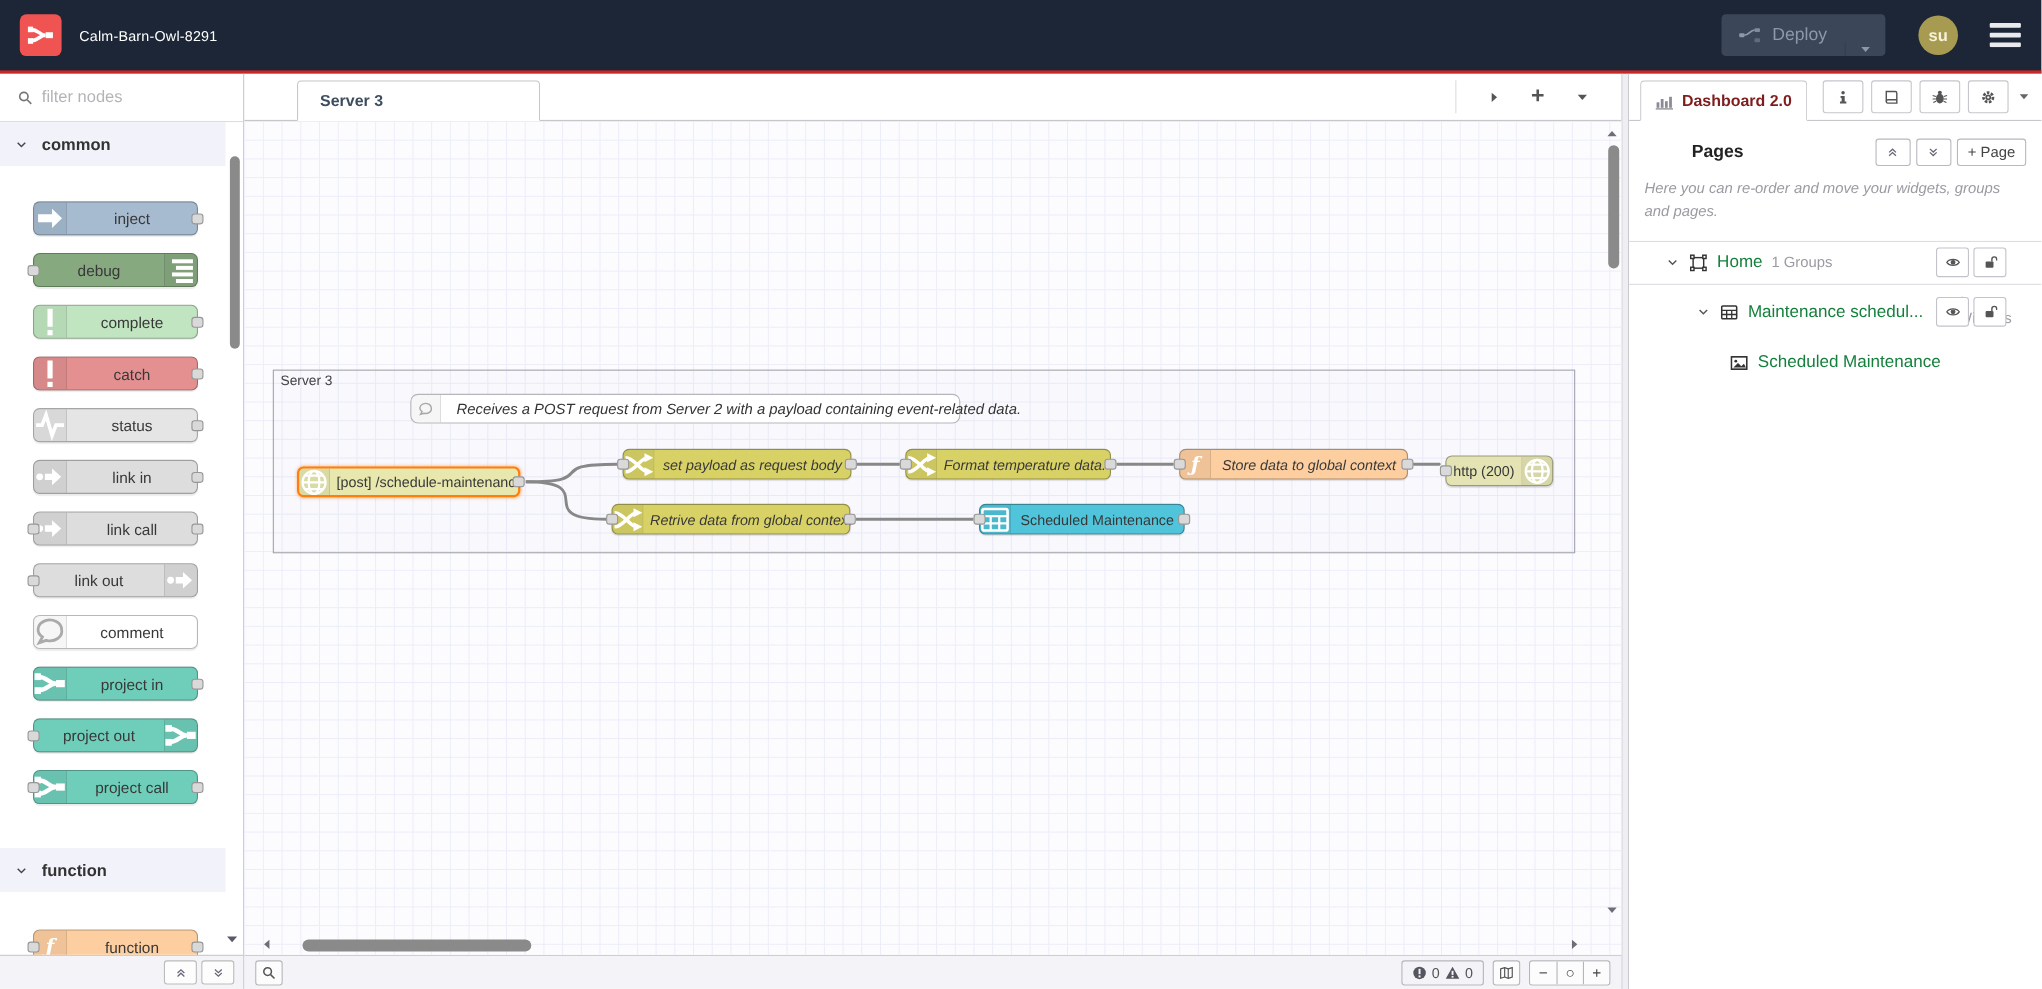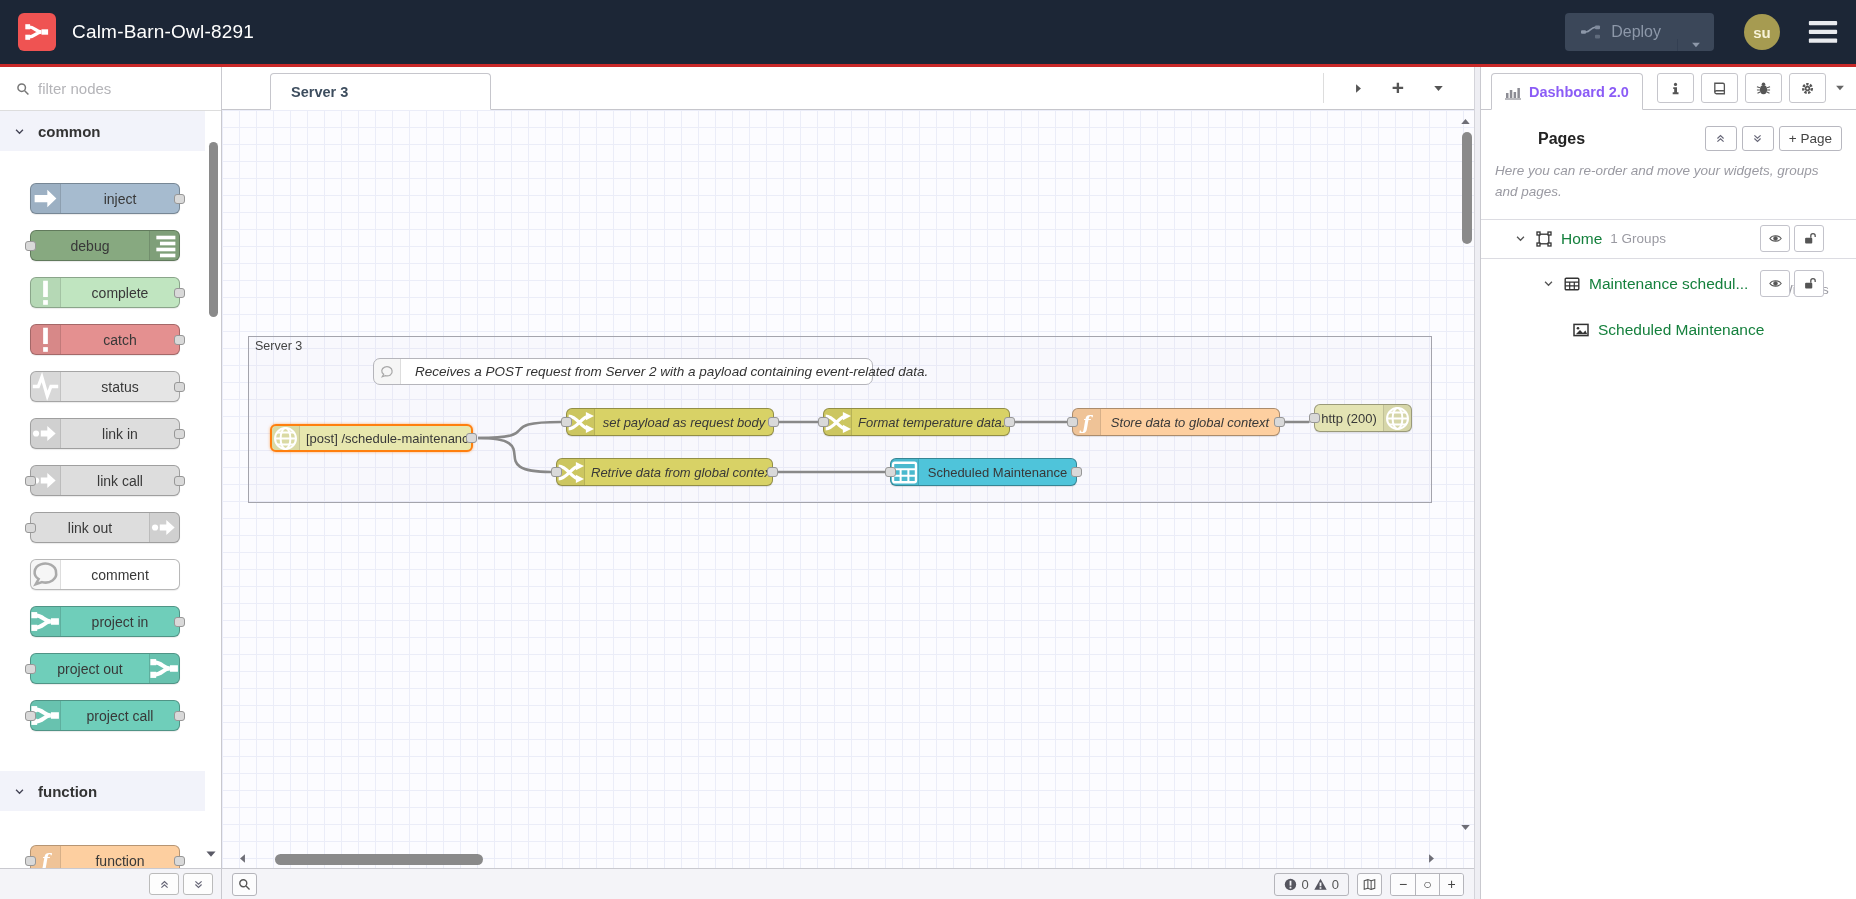--- a/index.html
+++ b/index.html
@@ -5,21 +5,21 @@
   * { margin:0; padding:0; box-sizing:border-box; }
   html,body { width:1856px; height:899px; overflow:hidden; font-family:"Liberation Sans","DejaVu Sans",sans-serif; background:#fff; }
 
   .icon { display:inline-flex; width:1em; height:1em; align-items:center; justify-content:center; flex:none; }
   .icon svg { width:100%; height:100%; display:block; }
   .rot180 { transform:rotate(180deg); }
 
   
   #header { height:67px; background:#1c2636; border-bottom:3px solid #c92828; display:flex; align-items:center; padding:0 18px; }
   #logo { width:38px; height:38px; border-radius:6px; background:#ef5352; color:#fff; display:flex; align-items:center; justify-content:center; font-size:24px; }
-  #app-title { color:#fff; font-size:19px; font-weight:400; margin-left:16px; letter-spacing:.2px; }
+  #app-title { color:#fff; font-size:13px; font-weight:400; margin-left:16px; letter-spacing:.2px; }
   #header-right { margin-left:auto; display:flex; align-items:center; }
   #deploy-btn { display:flex; align-items:flex-end; background:#3b4759; border-radius:4px; color:#8d98a9; overflow:hidden; }
   #deploy-main { display:flex; align-items:center; gap:10px; padding:9px 16px; font-size:16px; }
   #deploy-main .icon { font-size:20px; }
   #deploy-caret { display:flex; align-items:center; padding:0 12px; border-left:1px solid #333f52; font-size:12px; }
   #avatar { width:36px; height:36px; border-radius:50%; background:#a69b51; color:#f7f2d8; font-size:15px; font-weight:bold; display:flex; align-items:center; justify-content:center; margin-left:30px; }
   #menu-btn { margin-left:28px; color:#e8eaee; font-size:24px; width:30px; height:22px; }
 
   
   #workspace { display:flex; height:832px; }
@@ -87,21 +87,21 @@
   #zoom-ctrl { display:flex; border:1px solid #b5b5bb; border-radius:3px; overflow:hidden; height:23px; }
   #zoom-ctrl .z { width:24px; display:flex; align-items:center; justify-content:center; color:#444; font-size:14px; background:#fcfcfd; }
   #zoom-ctrl .z + .z { border-left:1px solid #b5b5bb; }
 
   
   #splitter { width:7px; background:#eeeef3; border-left:1px solid #d4d4da; border-right:1px solid #c9c9cf; }
 
   
   #sidebar { width:375px; background:#fff; display:flex; flex-direction:column; }
   #sb-header { height:43px; border-bottom:1px solid #c6c6cc; display:flex; align-items:flex-end; padding:0 10px; flex:none; }
-  #sb-tab { height:37px; margin-bottom:-1px; background:#fff; border:1px solid #c6c6cc; border-bottom:1px solid #fff; border-radius:4px 4px 0 0; display:flex; align-items:center; gap:8px; padding:0 13px; font-size:14.5px; font-weight:bold; color:#8b5cf6; }
+  #sb-tab { height:37px; margin-bottom:-1px; background:#fff; border:1px solid #c6c6cc; border-bottom:1px solid #fff; border-radius:4px 4px 0 0; display:flex; align-items:center; gap:8px; padding:0 13px; font-size:14.5px; font-weight:bold; color:#7f1d1d; }
   #sb-tab .icon { font-size:16px; color:#8b8b93; }
   #sb-toolbar { display:flex; align-items:center; margin-left:14px; gap:7px; align-self:center; }
   .sb-tool-btn { width:37px; height:30px; border:1px solid #c6c6cc; border-radius:3px; background:#fff; color:#555; display:flex; align-items:center; justify-content:center; font-size:15px; }
   #sb-caret { color:#666; font-size:12px; margin-left:8px; align-self:center; }
   #sb-dash-row { display:flex; align-items:center; padding:11px 12px; border-bottom:1px solid #e2e2e8; }
   #sb-dash-name { font-size:17px; color:#222; flex:1; }
   .sb-btn { border:1px solid #b8b8c0; border-radius:3px; background:#fff; padding:6px 10px; font-size:13px; color:#444; display:flex; align-items:center; gap:7px; margin-left:8px; white-space:nowrap; }
   .sb-btn .icon { font-size:13px; color:#666; }
   #sb-tabs { display:flex; border-bottom:1px solid #b8b8c0; margin-top:12px; }
   .sb-tab2 { height:38px; display:flex; align-items:center; justify-content:center; font-size:15px; margin-bottom:-1px; }
@@ -450,21 +450,21 @@
             <span class="port port-r"></span>
           </div>
           <div class="flow-node" style="background:#fdcfa0;left:850px;top:298px;width:208px;">
             <span class="node-icon-strip  ">
               <span class="fx">ƒ</span>
             </span>
             <span class="node-label it">Store data to global context</span>
             <span class="port port-l"></span>
             <span class="port port-r"></span>
           </div>
-          <div class="flow-node" style="background:#e3e3b3;left:1092px;top:294px;width:98px;">
+          <div class="flow-node" style="background:#e3e3b3;left:1092px;top:304px;width:98px;">
             <span class="node-icon-strip right ">
               <svg viewBox="0 0 16 16" fill="none" stroke="currentColor" stroke-width="1.2">
                 <circle cx="8" cy="8" r="6.2"></circle>
                 <ellipse cx="8" cy="8" rx="2.9" ry="6.2"></ellipse>
                 <path d="M1.8 8h12.4M2.8 4.4h10.4M2.8 11.6h10.4"></path>
               </svg>
             </span>
             <span class="node-label">http (200)</span>
             <span class="port port-l"></span>
           </div>

